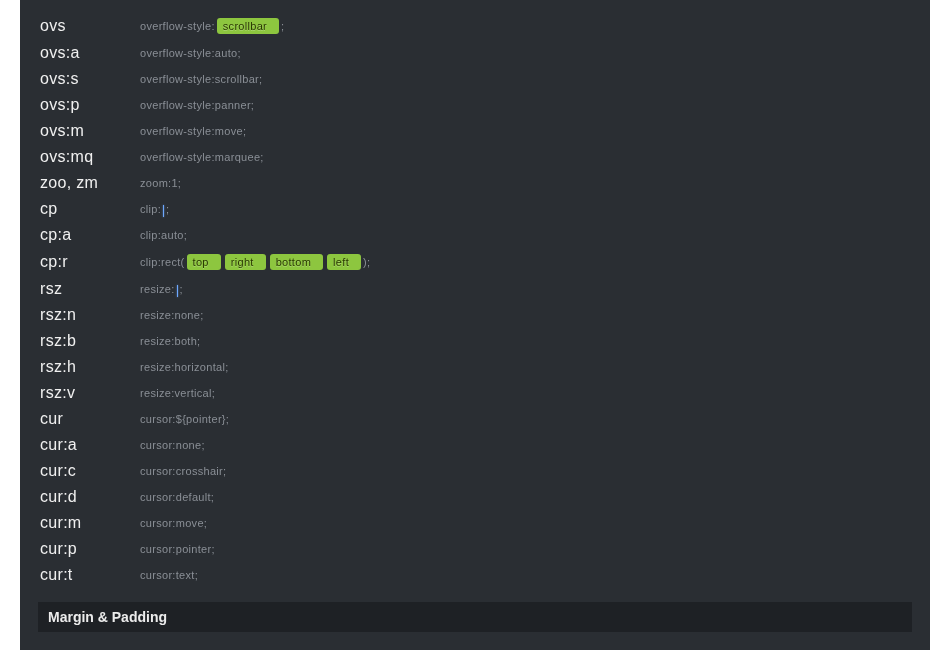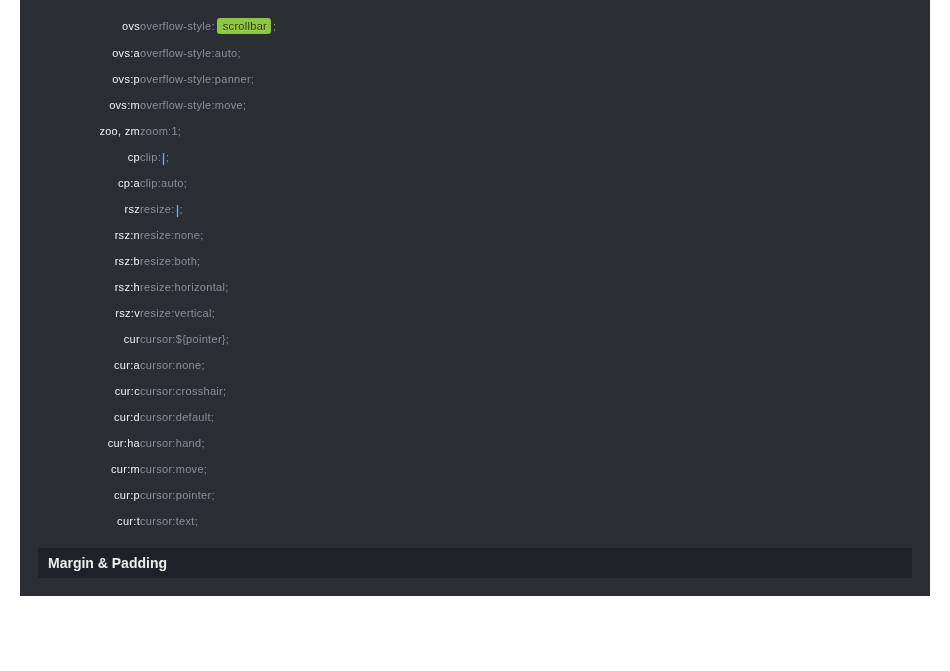--- a/index.html
+++ b/index.html
@@ -20,39 +20,38 @@
   .row {
     display: flex;
     align-items: center;
     padding: 6px 0;
     line-height: 14px;
   }
   .abbr {
     width: 100px;
     flex: 0 0 100px;
     color: #f0f0f0;
-    font-size: 11px;
+    font-size: 16px;
     letter-spacing: 0.3px;
-    text-align: right;
   }
   .expand {
     color: #8a8f96;
     font-size: 11px;
     letter-spacing: 0.3px;
     display: flex;
     align-items: center;
     flex-wrap: wrap;
     justify-content: space-between;
   }
   .chip {
     display: inline-block;
     background: #8dc63f;
     color: #2a3a00;
     border-radius: 3px;
-    padding: 1px 4px 1px 6px;
+    padding: 1px 12px 1px 6px;
     margin: 0 2px;
     font-size: 11px;
     line-height: 14px;
     text-shadow: 0 1px 0 rgba(255,255,255,0.25);
   }
   .caret {
     display: inline-block;
     width: 1px;
     height: 12px;
     background: #6ea8ff;
@@ -84,29 +83,41 @@
           <span class="txt">;</span>
         </div>
       </div>
       <div class="row">
         <div class="abbr">ovs:a</div>
         <div class="expand">
           <span class="txt">overflow-style:auto;</span>
         </div>
       </div>
       <div class="row">
+        <div class="abbr">ovs:s</div>
+        <div class="expand">
+          <span class="txt">overflow-style:scrollbar;</span>
+        </div>
+      </div>
+      <div class="row">
         <div class="abbr">ovs:p</div>
         <div class="expand">
           <span class="txt">overflow-style:panner;</span>
         </div>
       </div>
       <div class="row">
         <div class="abbr">ovs:m</div>
         <div class="expand">
           <span class="txt">overflow-style:move;</span>
+        </div>
+      </div>
+      <div class="row">
+        <div class="abbr">ovs:mq</div>
+        <div class="expand">
+          <span class="txt">overflow-style:marquee;</span>
         </div>
       </div>
       <div class="row">
         <div class="abbr">zoo, zm</div>
         <div class="expand">
           <span class="txt">zoom:1;</span>
         </div>
       </div>
       <div class="row">
         <div class="abbr">cp</div>
@@ -116,20 +127,31 @@
           <span class="txt">;</span>
         </div>
       </div>
       <div class="row">
         <div class="abbr">cp:a</div>
         <div class="expand">
           <span class="txt">clip:auto;</span>
         </div>
       </div>
       <div class="row">
+        <div class="abbr">cp:r</div>
+        <div class="expand">
+          <span class="txt">clip:rect(</span>
+          <span class="chip">top</span>
+          <span class="chip">right</span>
+          <span class="chip">bottom</span>
+          <span class="chip">left</span>
+          <span class="txt">);</span>
+        </div>
+      </div>
+      <div class="row">
         <div class="abbr">rsz</div>
         <div class="expand">
           <span class="txt">resize:</span>
           <span class="caret"></span>
           <span class="txt">;</span>
         </div>
       </div>
       <div class="row">
         <div class="abbr">rsz:n</div>
         <div class="expand">
@@ -172,26 +194,20 @@
           <span class="txt">cursor:crosshair;</span>
         </div>
       </div>
       <div class="row">
         <div class="abbr">cur:d</div>
         <div class="expand">
           <span class="txt">cursor:default;</span>
         </div>
       </div>
       <div class="row">
-        <div class="abbr">cur:ha</div>
-        <div class="expand">
-          <span class="txt">cursor:hand;</span>
-        </div>
-      </div>
-      <div class="row">
         <div class="abbr">cur:m</div>
         <div class="expand">
           <span class="txt">cursor:move;</span>
         </div>
       </div>
       <div class="row">
         <div class="abbr">cur:p</div>
         <div class="expand">
           <span class="txt">cursor:pointer;</span>
         </div>

